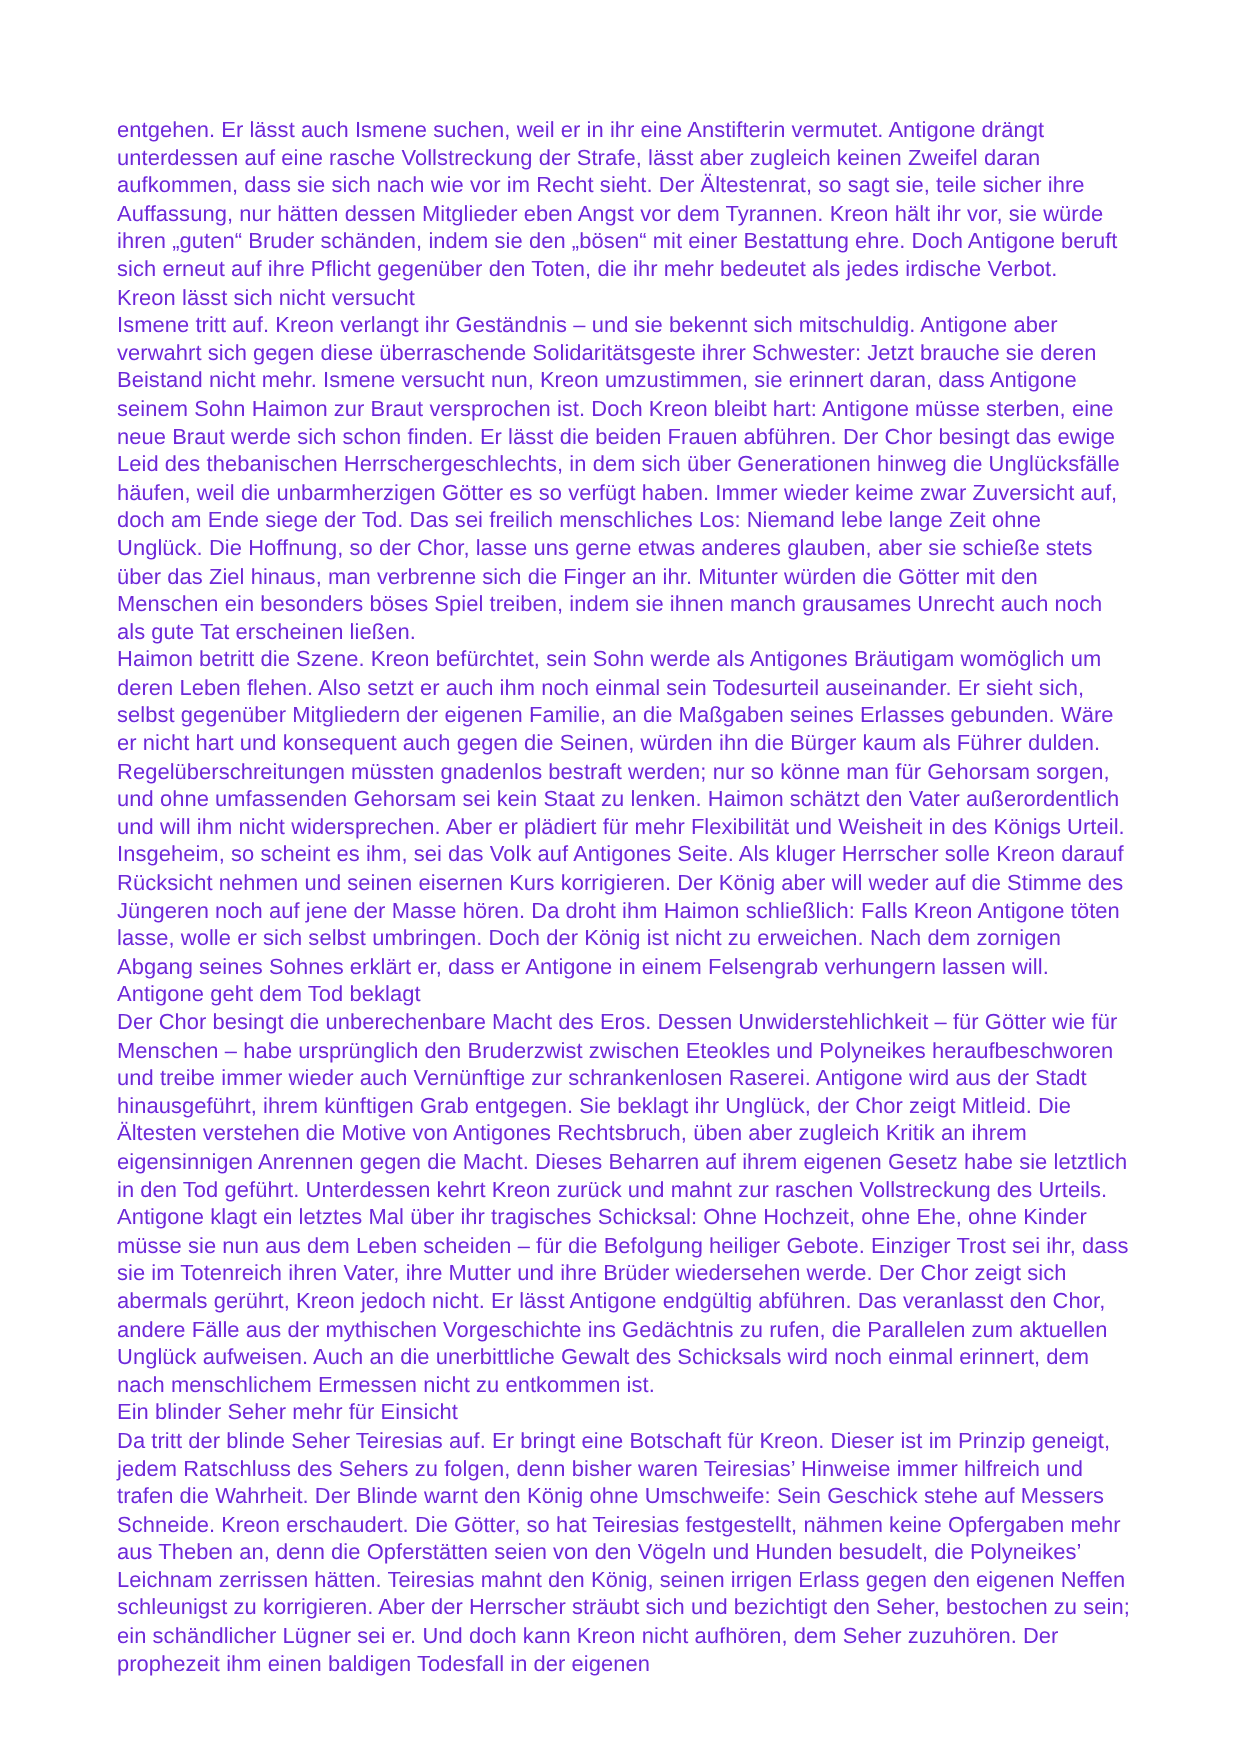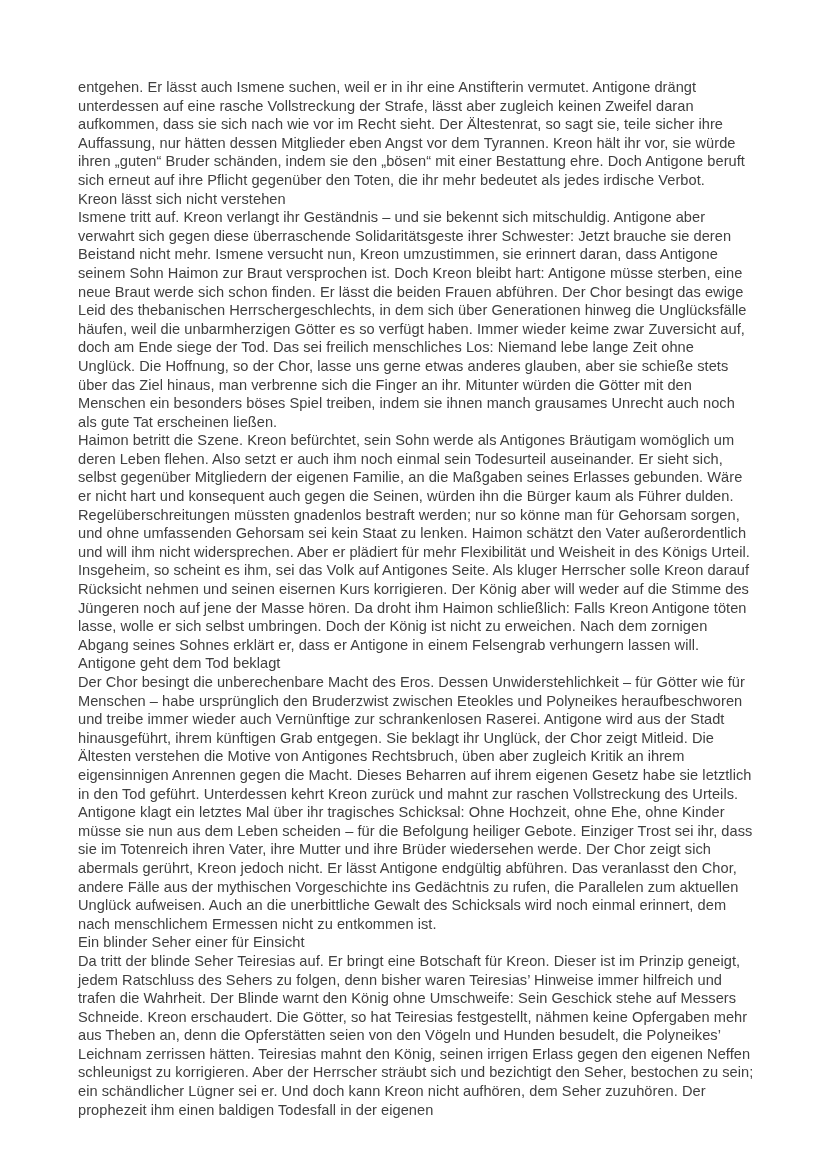--- a/index.html
+++ b/index.html
@@ -13,42 +13,42 @@
     height: 1171px;
     background: #ffffff;
     overflow: hidden;
     font-family: "Liberation Sans", "DejaVu Sans", sans-serif;
   }
   .text-block {
     position: absolute;
     left: 78px;
     top: 78px;
     width: 676px;
-    color: #404040;
+    color: #6d28d9;
     font-size: 14.6px;
     line-height: 18.6px;
     letter-spacing: 0.05px;
     text-align: left;
   }
   .text-block p,
   .text-block h2 {
     margin: 0;
     padding: 0;
     font-size: 14.6px;
     font-weight: 400;
     line-height: 18.6px;
   }
 </style>
 </head>
 <body>
 
 <div class="page">
   <div class="text-block">
     <p>entgehen. Er lässt auch Ismene suchen, weil er in ihr eine Anstifterin vermutet. Antigone drängt unterdessen auf eine rasche Vollstreckung der Strafe, lässt aber zugleich keinen Zweifel daran aufkommen, dass sie sich nach wie vor im Recht sieht. Der Ältestenrat, so sagt sie, teile sicher ihre Auffassung, nur hätten dessen Mitglieder eben Angst vor dem Tyrannen. Kreon hält ihr vor, sie würde ihren „guten“ Bruder schänden, indem sie den „bösen“ mit einer Bestattung ehre. Doch Antigone beruft sich erneut auf ihre Pflicht gegenüber den Toten, die ihr mehr bedeutet als jedes irdische Verbot.</p>
-    <h2>Kreon lässt sich nicht verstehen</h2>
+    <h2>Kreon lässt sich nicht versucht</h2>
     <p>Ismene tritt auf. Kreon verlangt ihr Geständnis – und sie bekennt sich mitschuldig. Antigone aber verwahrt sich gegen diese überraschende Solidaritätsgeste ihrer Schwester: Jetzt brauche sie deren Beistand nicht mehr. Ismene versucht nun, Kreon umzustimmen, sie erinnert daran, dass Antigone seinem Sohn Haimon zur Braut versprochen ist. Doch Kreon bleibt hart: Antigone müsse sterben, eine neue Braut werde sich schon finden. Er lässt die beiden Frauen abführen. Der Chor besingt das ewige Leid des thebanischen Herrschergeschlechts, in dem sich über Generationen hinweg die Unglücksfälle häufen, weil die unbarmherzigen Götter es so verfügt haben. Immer wieder keime zwar Zuversicht auf, doch am Ende siege der Tod. Das sei freilich menschliches Los: Niemand lebe lange Zeit ohne Unglück. Die Hoffnung, so der Chor, lasse uns gerne etwas anderes glauben, aber sie schieße stets über das Ziel hinaus, man verbrenne sich die Finger an ihr. Mitunter würden die Götter mit den Menschen ein besonders böses Spiel treiben, indem sie ihnen manch grausames Unrecht auch noch als gute Tat erscheinen ließen.</p>
     <p>Haimon betritt die Szene. Kreon befürchtet, sein Sohn werde als Antigones Bräutigam womöglich um deren Leben flehen. Also setzt er auch ihm noch einmal sein Todesurteil auseinander. Er sieht sich, selbst gegenüber Mitgliedern der eigenen Familie, an die Maßgaben seines Erlasses gebunden. Wäre er nicht hart und konsequent auch gegen die Seinen, würden ihn die Bürger kaum als Führer dulden. Regelüberschreitungen müssten gnadenlos bestraft werden; nur so könne man für Gehorsam sorgen, und ohne umfassenden Gehorsam sei kein Staat zu lenken. Haimon schätzt den Vater außerordentlich und will ihm nicht widersprechen. Aber er plädiert für mehr Flexibilität und Weisheit in des Königs Urteil. Insgeheim, so scheint es ihm, sei das Volk auf Antigones Seite. Als kluger Herrscher solle Kreon darauf Rücksicht nehmen und seinen eisernen Kurs korrigieren. Der König aber will weder auf die Stimme des Jüngeren noch auf jene der Masse hören. Da droht ihm Haimon schließlich: Falls Kreon Antigone töten lasse, wolle er sich selbst umbringen. Doch der König ist nicht zu erweichen. Nach dem zornigen Abgang seines Sohnes erklärt er, dass er Antigone in einem Felsengrab verhungern lassen will.</p>
     <h2>Antigone geht dem Tod beklagt</h2>
     <p>Der Chor besingt die unberechenbare Macht des Eros. Dessen Unwiderstehlichkeit – für Götter wie für Menschen – habe ursprünglich den Bruderzwist zwischen Eteokles und Polyneikes heraufbeschworen und treibe immer wieder auch Vernünftige zur schrankenlosen Raserei. Antigone wird aus der Stadt hinausgeführt, ihrem künftigen Grab entgegen. Sie beklagt ihr Unglück, der Chor zeigt Mitleid. Die Ältesten verstehen die Motive von Antigones Rechtsbruch, üben aber zugleich Kritik an ihrem eigensinnigen Anrennen gegen die Macht. Dieses Beharren auf ihrem eigenen Gesetz habe sie letztlich in den Tod geführt. Unterdessen kehrt Kreon zurück und mahnt zur raschen Vollstreckung des Urteils. Antigone klagt ein letztes Mal über ihr tragisches Schicksal: Ohne Hochzeit, ohne Ehe, ohne Kinder müsse sie nun aus dem Leben scheiden – für die Befolgung heiliger Gebote. Einziger Trost sei ihr, dass sie im Totenreich ihren Vater, ihre Mutter und ihre Brüder wiedersehen werde. Der Chor zeigt sich abermals gerührt, Kreon jedoch nicht. Er lässt Antigone endgültig abführen. Das veranlasst den Chor, andere Fälle aus der mythischen Vorgeschichte ins Gedächtnis zu rufen, die Parallelen zum aktuellen Unglück aufweisen. Auch an die unerbittliche Gewalt des Schicksals wird noch einmal erinnert, dem nach menschlichem Ermessen nicht zu entkommen ist.</p>
-    <h2>Ein blinder Seher einer für Einsicht</h2>
+    <h2>Ein blinder Seher mehr für Einsicht</h2>
     <p>Da tritt der blinde Seher Teiresias auf. Er bringt eine Botschaft für Kreon. Dieser ist im Prinzip geneigt, jedem Ratschluss des Sehers zu folgen, denn bisher waren Teiresias’ Hinweise immer hilfreich und trafen die Wahrheit. Der Blinde warnt den König ohne Umschweife: Sein Geschick stehe auf Messers Schneide. Kreon erschaudert. Die Götter, so hat Teiresias festgestellt, nähmen keine Opfergaben mehr aus Theben an, denn die Opferstätten seien von den Vögeln und Hunden besudelt, die Polyneikes’ Leichnam zerrissen hätten. Teiresias mahnt den König, seinen irrigen Erlass gegen den eigenen Neffen schleunigst zu korrigieren. Aber der Herrscher sträubt sich und bezichtigt den Seher, bestochen zu sein; ein schändlicher Lügner sei er. Und doch kann Kreon nicht aufhören, dem Seher zuzuhören. Der prophezeit ihm einen baldigen Todesfall in der eigenen</p>
   </div>
 </div>
 
 </body></html>

